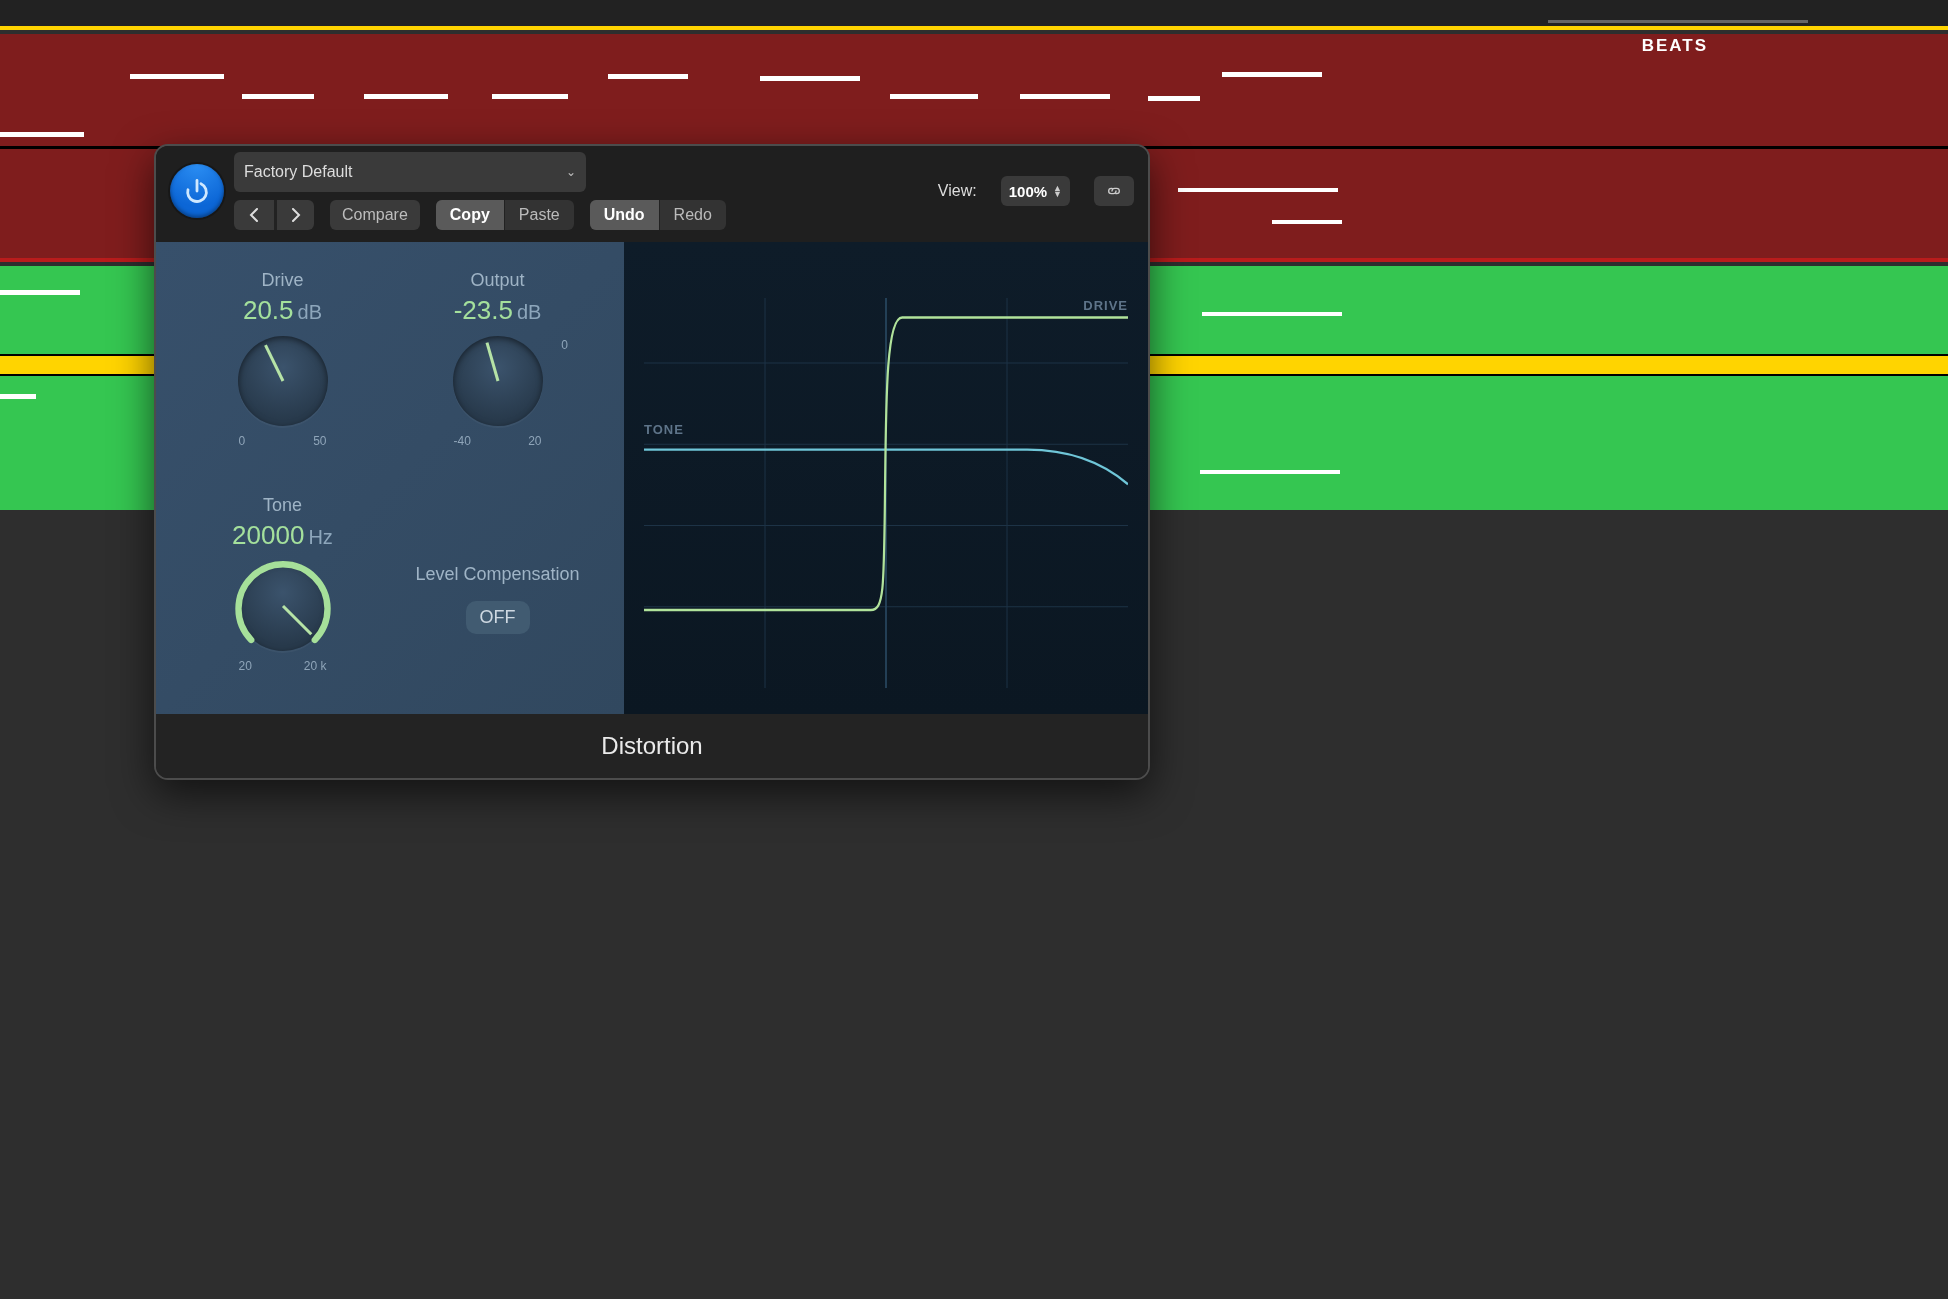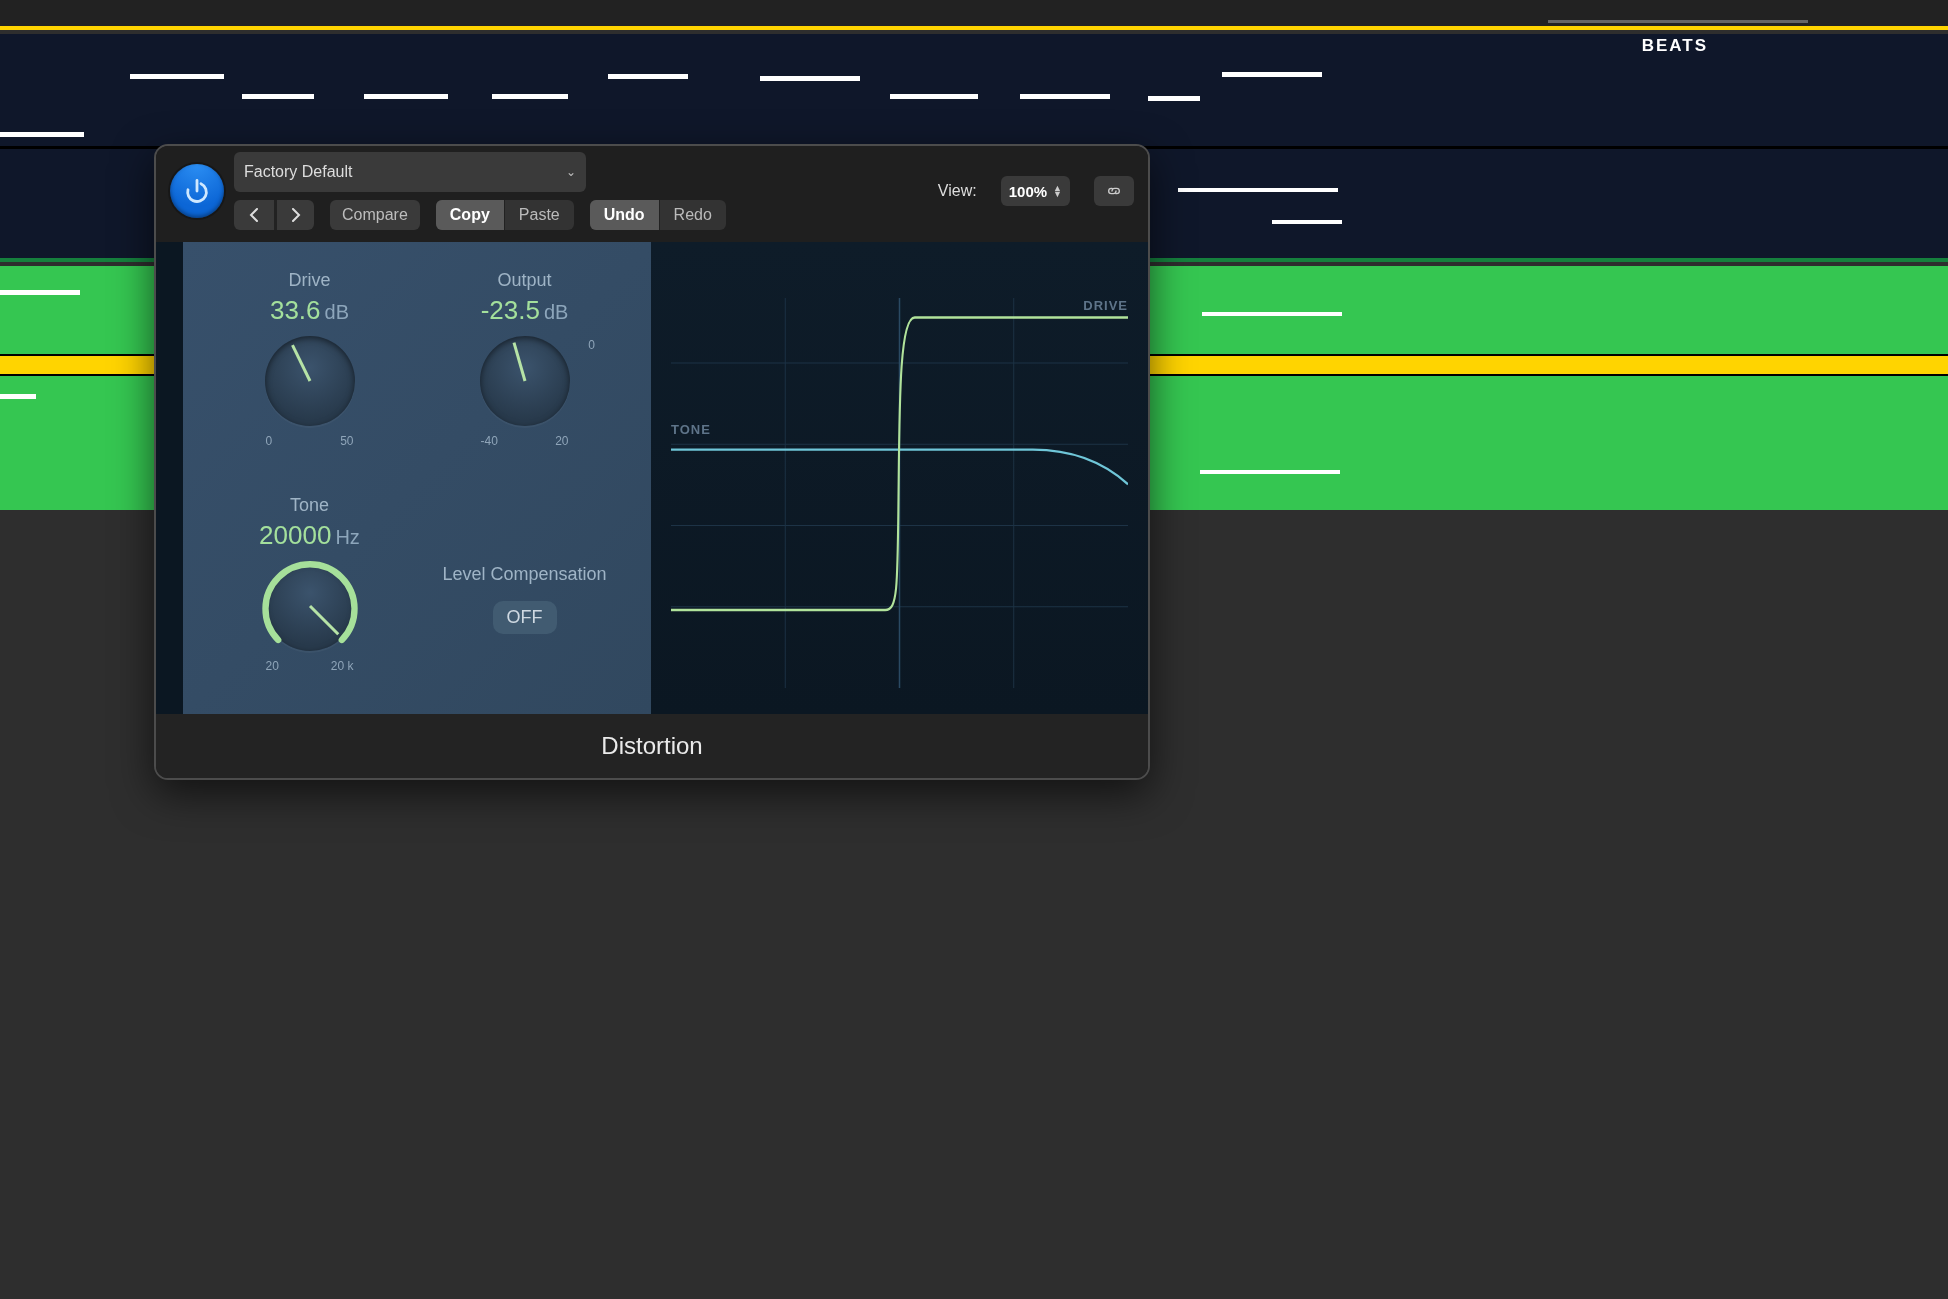--- a/index.html
+++ b/index.html
@@ -19,22 +19,22 @@
   }
   .top-dark-strip {
     position: absolute;
     top: 0; left: 0; right: 0; height: 30px;
     background: #222;
     border-bottom: 4px solid #ffd400;
   }
   .green-region {
     position: absolute;
     top: 34px; left: 0; right: 0; height: 228px;
-    background: #0f172a;
-    border-bottom: 4px solid #15803d;
+    background: #7f1d1d;
+    border-bottom: 4px solid #b91c1c;
   }
   .green-region .midline {
     position: absolute; left: 0; right: 0; top: 50%; height: 3px; background: #000;
   }
   .green-region .beat-label {
     position: absolute; right: 240px; top: 2px;
     font-size: 17px; letter-spacing: 2px; font-weight: 700; color: #fff;
   }
   .green-region .segs { position: absolute; inset: 0; }
   .green-region .seg { position: absolute; height: 5px; background: #fff; }
@@ -122,21 +122,20 @@
   .view-label { color:#ddd; font-size:16px; }
   .zoom-sel { background:#3a3a3a; color:#fff; font-weight:600; font-size:15px; padding:0 8px; gap:6px; }
   .zoom-sel .stepper { display:flex; flex-direction:column; line-height:6px; font-size:9px; color:#ccc; }
   .chain-btn { width:40px; }
   .chain-btn svg { width:18px; height:18px; }
 
   
   .plugin-body {
     flex:1; display:flex;
     background:#0b1722;
-    padding-left:27px;
   }
   .left-panel {
     width: 468px;
     background: linear-gradient(135deg, #37506b 0%, #31485f 100%);
     padding: 28px 22px 12px 22px;
     display:grid;
     grid-template-columns: 1fr 1fr;
     grid-template-rows: auto auto;
     row-gap: 18px;
     column-gap: 6px;
@@ -282,21 +281,21 @@
     </div>
   </div>
 
   <div class="plugin-body">
 
     <div class="left-panel">
 
       <div class="knob-mod">
         <div class="knob-label">Drive</div>
         <div class="knob-value">
-          <span>33.6</span><span class="unit">dB</span>
+          <span>20.5</span><span class="unit">dB</span>
         </div>
         <div class="knob">
           <div class="pointer" style="transform: translate(-50%,-100%) rotate(-26deg);"></div>
         </div>
         <div class="tick-row">
           <span>0</span>
           <span>50</span>
         </div>
       </div>
 

